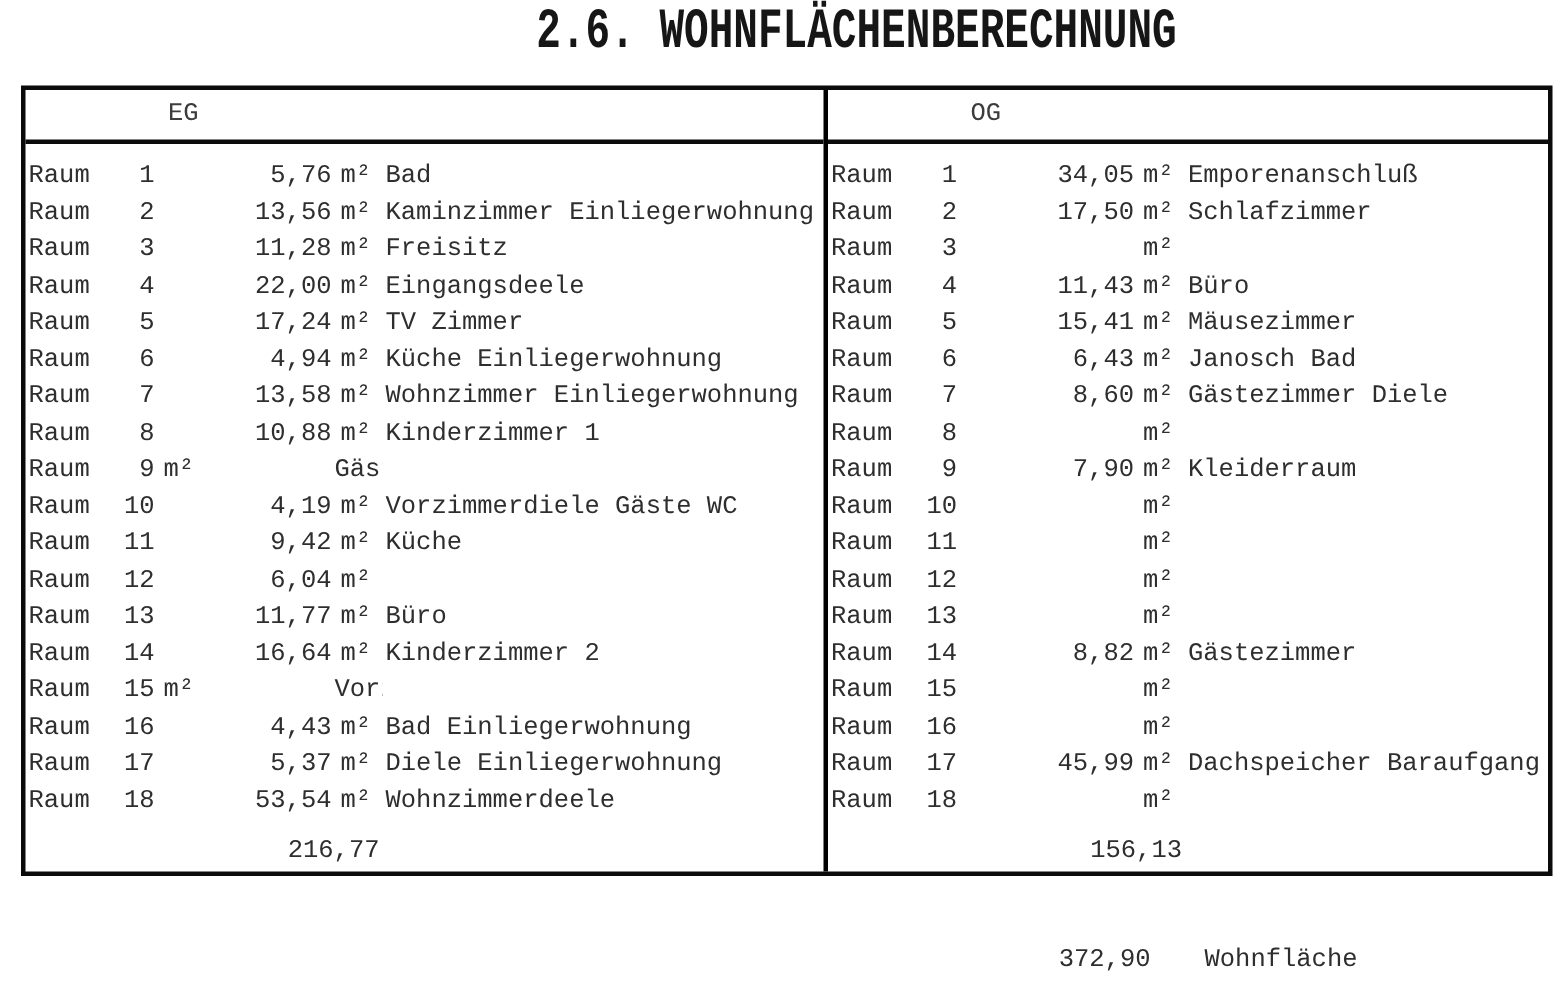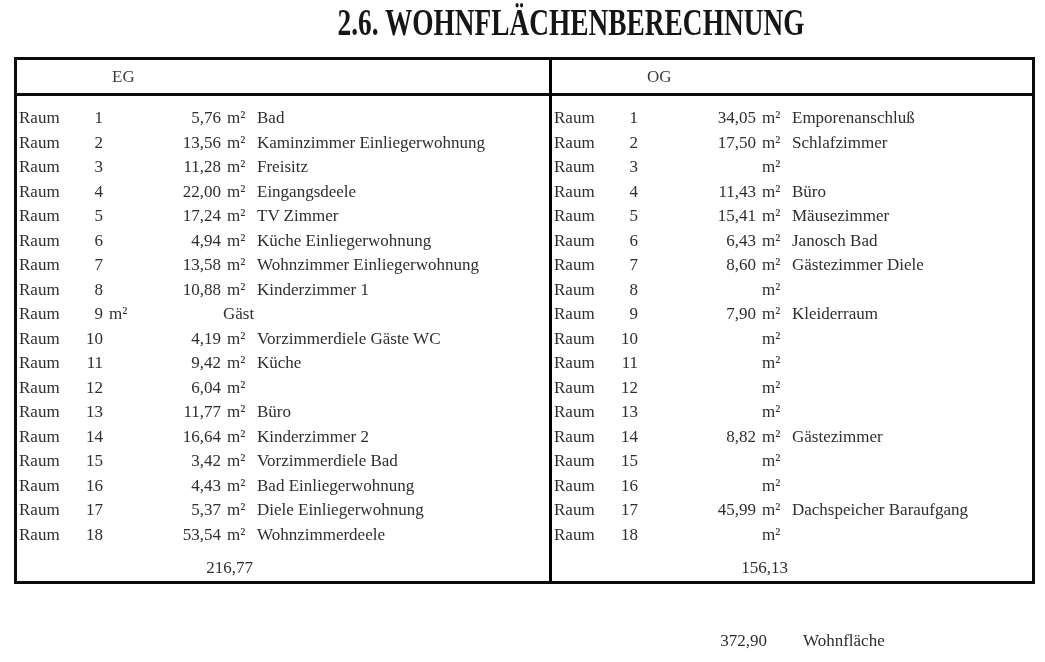--- a/index.html
+++ b/index.html
@@ -1,20 +1,20 @@
 <!DOCTYPE html>
 <html><head>
 <meta charset="utf-8">
 <style>
   html,body { margin:0; padding:0; background:#ffffff; }
   .page {
     position:relative;
     width:1045px; height:662px;
     background:#ffffff;
-    font-family:Liberation Serif, serif;
+    font-family:Liberation Mono, monospace;
     overflow:hidden;
   }
   .title {
     position:absolute;
     left:571px; top:0px;
     transform:translateX(-50%) scaleX(0.72);
     transform-origin:center top;
     font-size:38px;
     font-weight:700;
     white-space:nowrap;
@@ -168,21 +168,20 @@
           <div class="row">
             <span class="c-label">Raum</span>
             <span class="c-nr">14</span>
             <span class="c-area">16,64</span>
             <span class="c-unit">m²</span>
             <span class="c-name">Kinderzimmer 2</span>
           </div>
           <div class="row">
             <span class="c-label">Raum</span>
             <span class="c-nr">15</span>
-            <span class="c-area">3,42</span>
             <span class="c-unit">m²</span>
             <span class="c-name">Vorzimmerdiele Bad</span>
           </div>
           <div class="row">
             <span class="c-label">Raum</span>
             <span class="c-nr">16</span>
             <span class="c-area">4,43</span>
             <span class="c-unit">m²</span>
             <span class="c-name">Bad Einliegerwohnung</span>
           </div>

